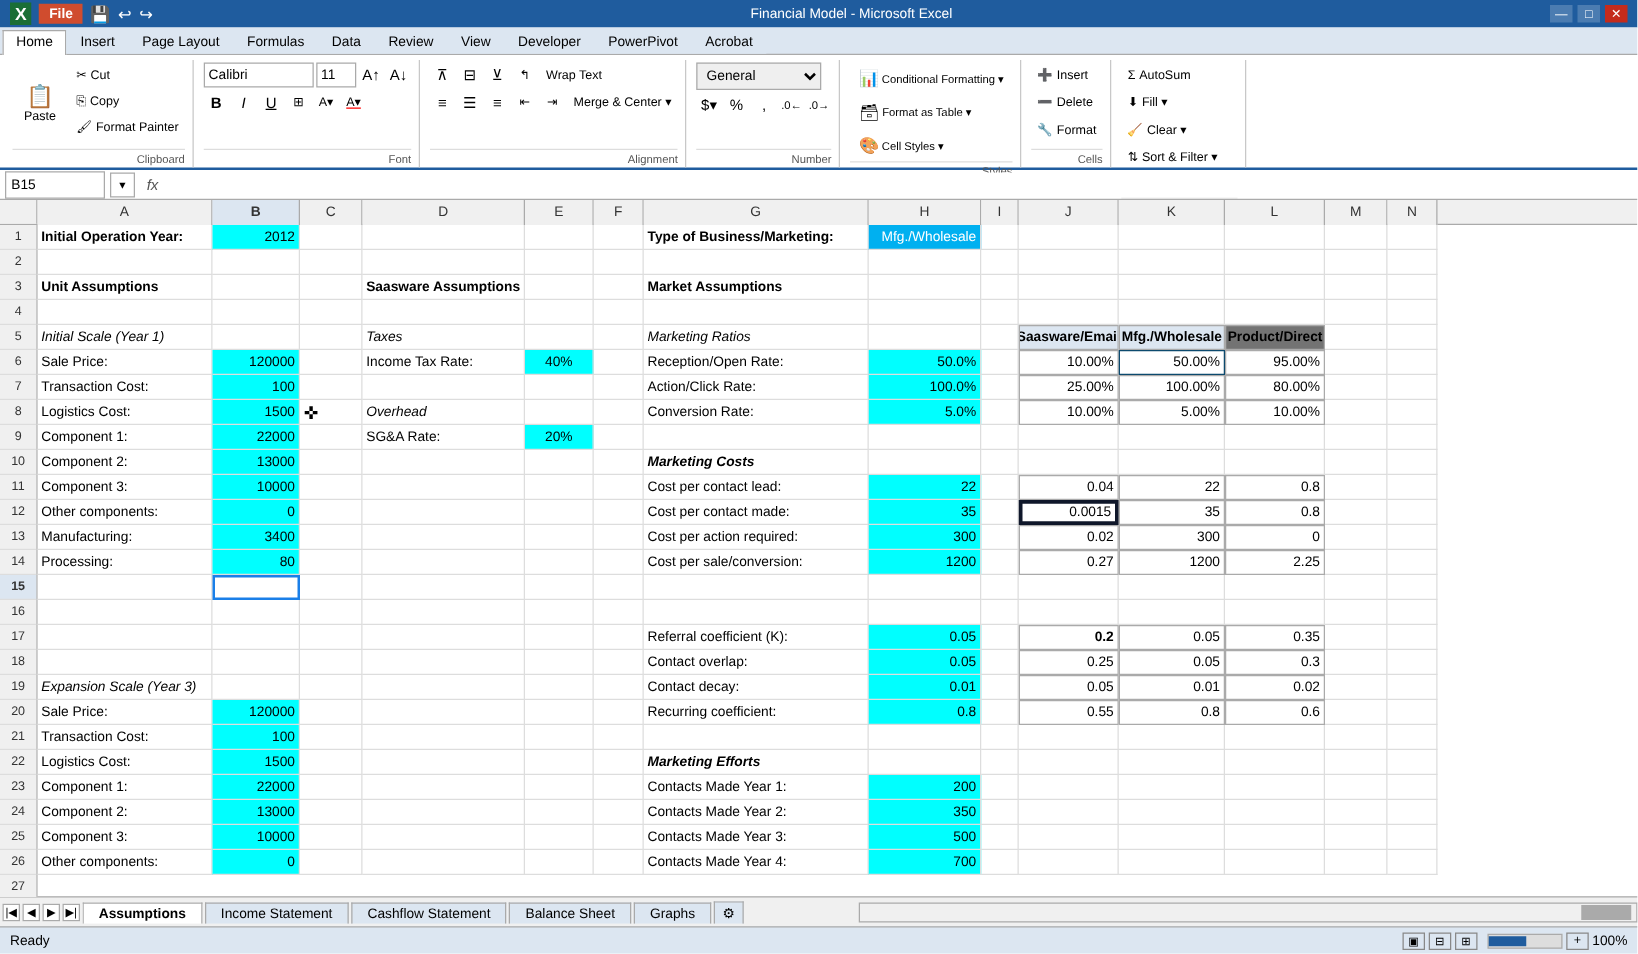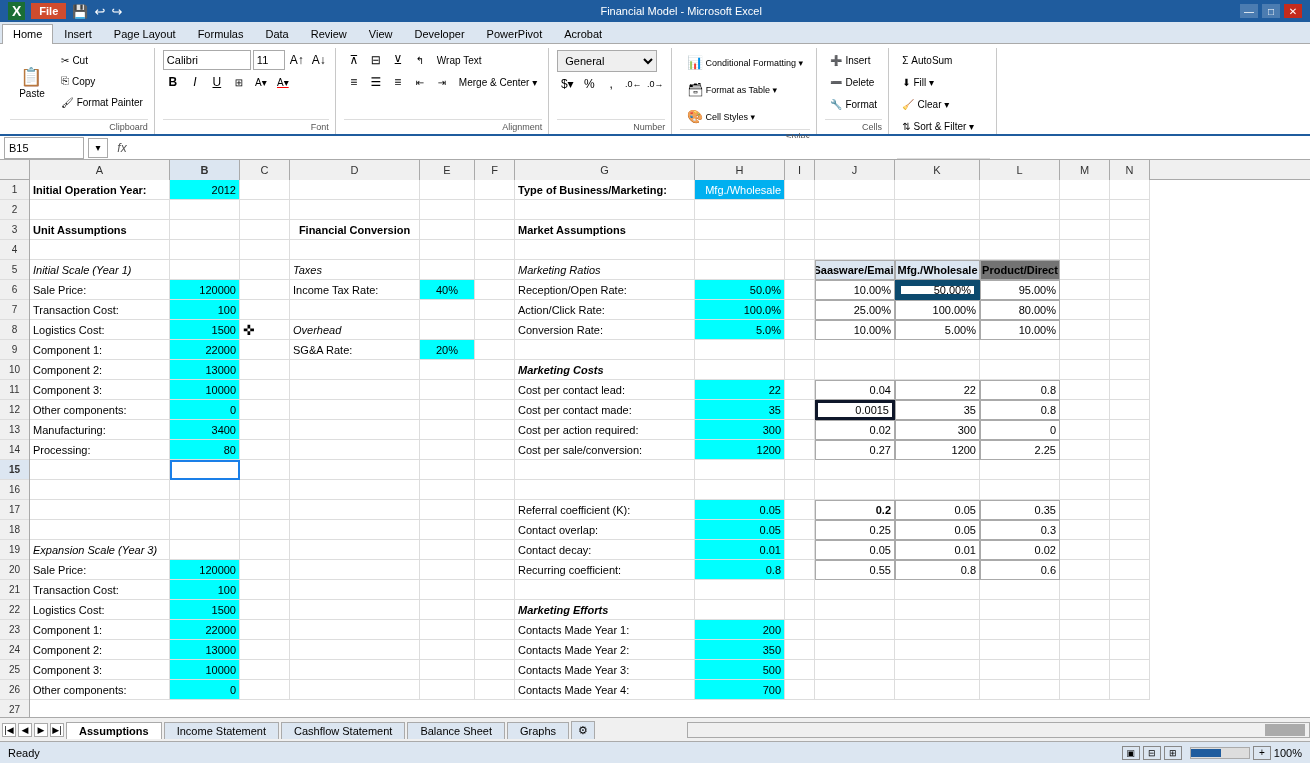--- a/index.html
+++ b/index.html
@@ -387,21 +387,21 @@
         <div class="cell cw-k"></div>
         <div class="cell cw-l"></div>
         <div class="cell cw-m"></div>
         <div class="cell cw-n"></div>
       </div>
 
       <div class="grid-row">
         <div class="cell cw-a bold-text">Unit Assumptions</div>
         <div class="cell cw-b"></div>
         <div class="cell cw-c"></div>
-        <div class="cell cw-d bold-text center-align">Financial Conversion</div>
+        <div class="cell cw-d bold-text center-align">Saasware Assumptions</div>
         <div class="cell cw-e"></div>
         <div class="cell cw-f"></div>
         <div class="cell cw-g bold-text">Market Assumptions</div>
         <div class="cell cw-h"></div>
         <div class="cell cw-i"></div>
         <div class="cell cw-j"></div>
         <div class="cell cw-k"></div>
         <div class="cell cw-l"></div>
         <div class="cell cw-m"></div>
         <div class="cell cw-n"></div>
@@ -445,21 +445,21 @@
         <div class="cell cw-a">Sale Price:</div>
         <div class="cell cw-b cyan-bg right-align">120000</div>
         <div class="cell cw-c"></div>
         <div class="cell cw-d">Income Tax Rate:</div>
         <div class="cell cw-e cyan-bg center-align">40%</div>
         <div class="cell cw-f"></div>
         <div class="cell cw-g">Reception/Open Rate:</div>
         <div class="cell cw-h cyan-bg right-align">50.0%</div>
         <div class="cell cw-i"></div>
         <div class="cell cw-j right-align" style="border:1px solid #aaa;">10.00%</div>
-        <div class="cell cw-k right-align" style="border:6px solid #0c4a6e;text-align:center;">50.00%</div>
+        <div class="cell cw-k right-align" style="border:1px solid #0c4a6e;text-align:center;">50.00%</div>
         <div class="cell cw-l right-align" style="border:1px solid #aaa;">95.00%</div>
         <div class="cell cw-m"></div>
         <div class="cell cw-n"></div>
       </div>
 
       <div class="grid-row">
         <div class="cell cw-a">Transaction Cost:</div>
         <div class="cell cw-b cyan-bg right-align">100</div>
         <div class="cell cw-c"></div>
         <div class="cell cw-d"></div>

